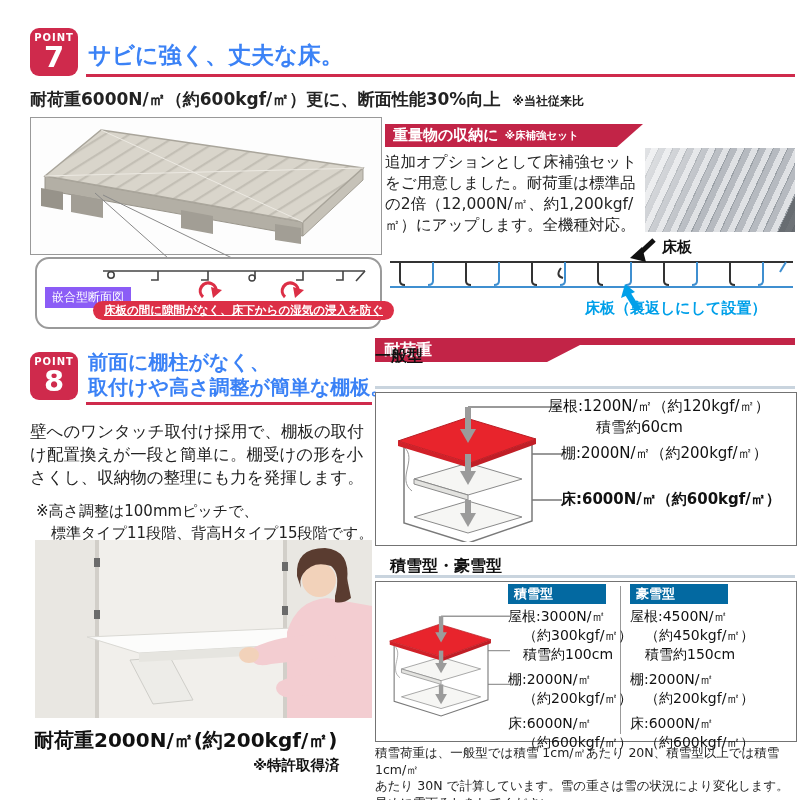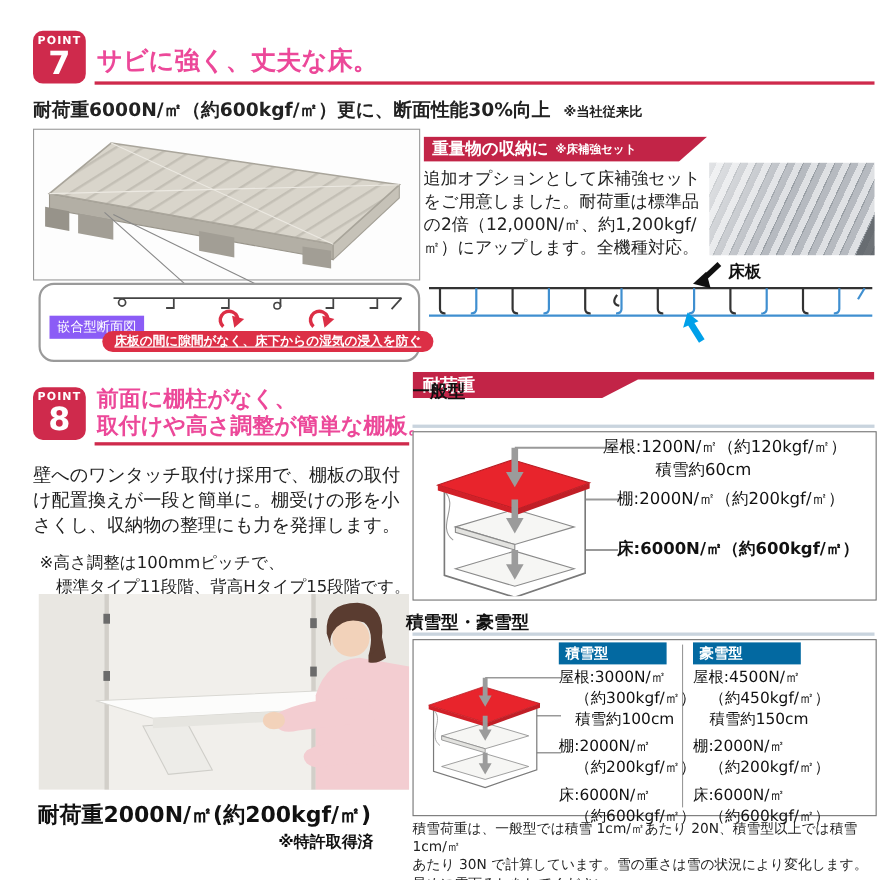--- a/index.html
+++ b/index.html
@@ -3,21 +3,21 @@
 <meta charset="utf-8">
 <style>
   html,body{margin:0;padding:0;background:#fff;}
   #page{position:relative;width:800px;height:800px;background:#fff;overflow:hidden;
         font-family:"DejaVu Sans","Liberation Sans",sans-serif;color:#1e1e1e;}
   .abs{position:absolute;}
   
   .pt-badge{width:48px;height:48px;background:#cf2a4c;border-radius:9px;color:#fff;text-align:center;}
   .pt-badge .pt-top{font-size:10px;font-weight:bold;letter-spacing:1px;margin-top:4px;line-height:11px;}
   .pt-badge .pt-num{font-size:29px;font-weight:bold;line-height:29px;}
-  .pt-title{color:#ec4899;font-weight:bold;}
+  .pt-title{color:#3b82f6;font-weight:bold;}
   .red-rule{background:#cf2a4c;height:3px;}
   
   .banner{background:#c22447;color:#fff;font-weight:bold;display:flex;align-items:center;}
   .banner .note{font-weight:bold;}
   
   .frame{border:1px solid #999;background:#fdfdfd;}
   .callout{border:2px solid #9a9a9a;border-radius:14px;background:#fff;}
   .dark-label{background:#8b5cf6;color:#fff;font-size:12px;font-weight:normal;padding:2px 7px;}
   .red-pill{background:#dc2f46;color:#fff;font-size:11.5px;font-weight:bold;padding:2px 11px;border-radius:10px;white-space:nowrap;text-decoration:underline;}
   .sec-label{font-size:16px;font-weight:bold;color:#111;}
@@ -129,20 +129,21 @@
     <g>
       <line x1="266" y1="8" x2="250" y2="23" stroke="#111" stroke-width="5"></line>
       <polygon points="254,15 258,30 242,26" fill="#111"></polygon>
     </g>
     <g>
       <line x1="250" y1="78" x2="240" y2="62" stroke="#00a0e9" stroke-width="6"></line>
       <polygon points="233,66 237,52 247,60" fill="#00a0e9"></polygon>
     </g>
   </svg>
   <div class="abs" style="left:662px;top:238px;font-size:15px;font-weight:bold;color:#111;">床板</div>
+  <div class="abs" style="left:585px;top:299px;font-size:15px;font-weight:bold;color:#00a0e9;">床板（裏返しにして設置）</div>
 
   <div class="abs pt-badge" style="left:30px;top:352px;">
     <div class="pt-top">POINT</div>
     <div class="pt-num">8</div>
   </div>
   <div class="abs pt-title" style="left:88px;top:350px;font-size:20px;line-height:25px;">
     <div>前面に棚柱がなく、</div>
     <div>取付けや高さ調整が簡単な棚板。</div>
   </div>
   <div class="abs red-rule" style="left:86px;top:402px;width:286px;height:2.5px;"></div>
@@ -206,21 +207,21 @@
         <line x1="86" y1="103" x2="86" y2="118" stroke="#9b9b9b" stroke-width="6"></line>
           <polygon points="78,116 94,116 86,130"></polygon>
       </g>
     </svg>
     <div class="abs spec-label" style="left:172px;top:4px;">屋根:1200N/㎡（約120kgf/㎡）</div>
     <div class="abs spec-label" style="left:220px;top:25px;">積雪約60cm</div>
     <div class="abs spec-label" style="left:185px;top:51px;">棚:2000N/㎡（約200kgf/㎡）</div>
     <div class="abs spec-label" style="left:185px;top:97px;font-weight:bold;">床:6000N/㎡（約600kgf/㎡）</div>
   </div>
 
-  <div class="abs sec-label" style="left:369px;top:556px;">積雪型・豪雪型</div>
+  <div class="abs sec-label" style="left:390px;top:556px;">積雪型・豪雪型</div>
   <div class="abs sec-bar" style="left:375px;top:575px;width:420px;"></div>
   <div class="abs spec-box" style="left:375px;top:581px;width:420px;height:159px;">
     <svg class="abs" style="left:2px;top:14px;" width="132" height="132" viewBox="0 0 180 145">
       <line x1="86" y1="10" x2="180" y2="10" stroke="#999" stroke-width="2"></line>
       <line x1="86" y1="57" x2="180" y2="57" stroke="#999" stroke-width="2"></line>
       <line x1="86" y1="103" x2="180" y2="103" stroke="#999" stroke-width="2"></line>
       <path d="M22 50 L22 126 L86 146 L150 124 L150 48" fill="#ffffff" stroke="#7a7a7a" stroke-width="1.5"></path>
       <path d="M22 50 C36 62 14 82 30 94" fill="none" stroke="#9a9a9a" stroke-width="1"></path>
       <polygon points="32,120 86,104 140,120 86,136" fill="#f6f6f4" stroke="#8a8a8a"></polygon>
       <polygon points="32,82 86,66 140,82 86,98" fill="#f6f6f4" stroke="#8a8a8a"></polygon>

